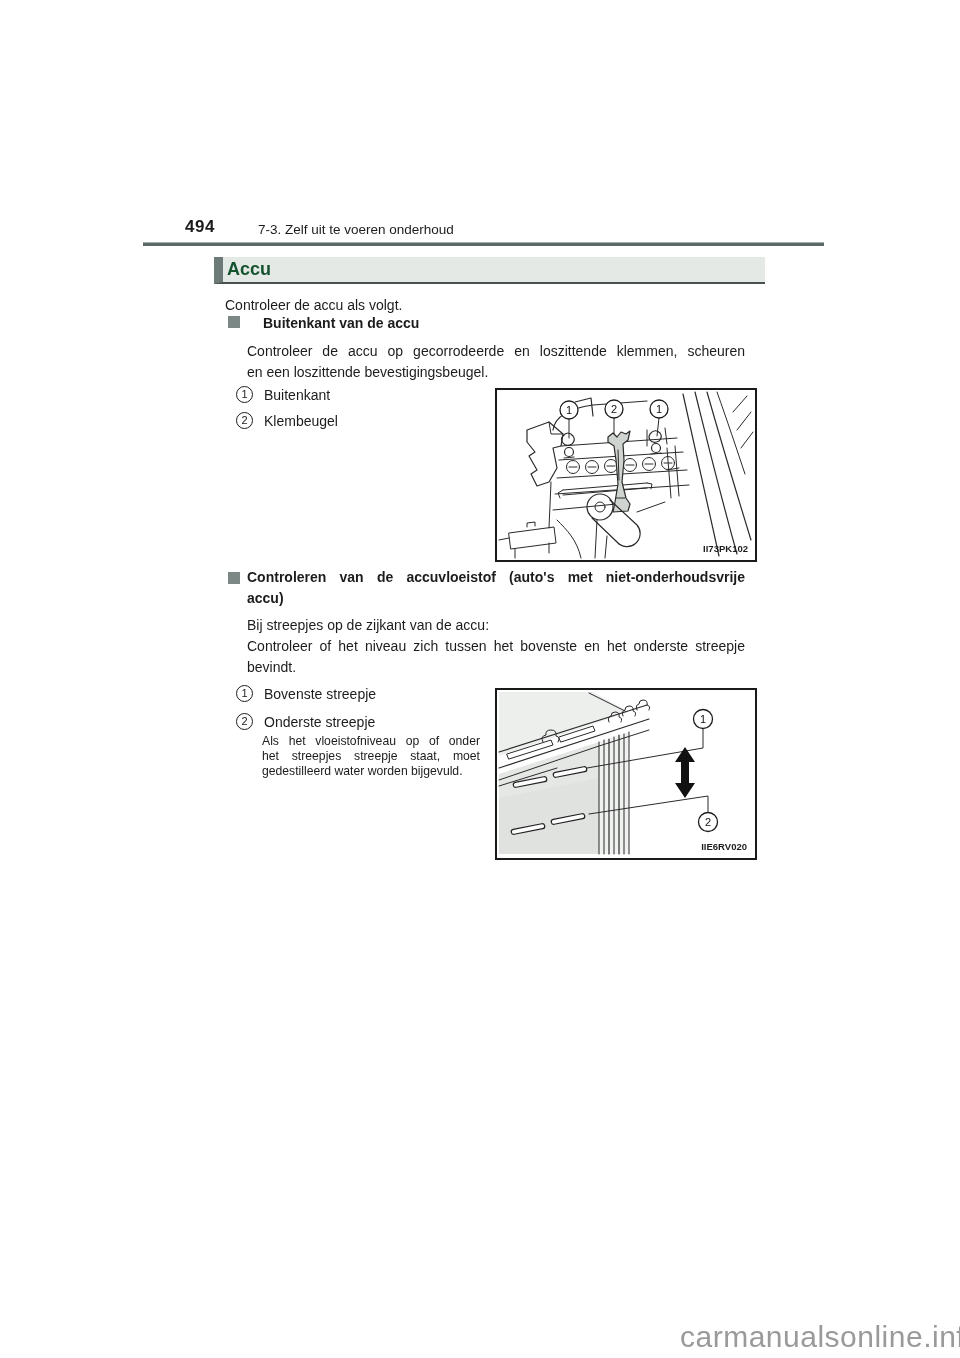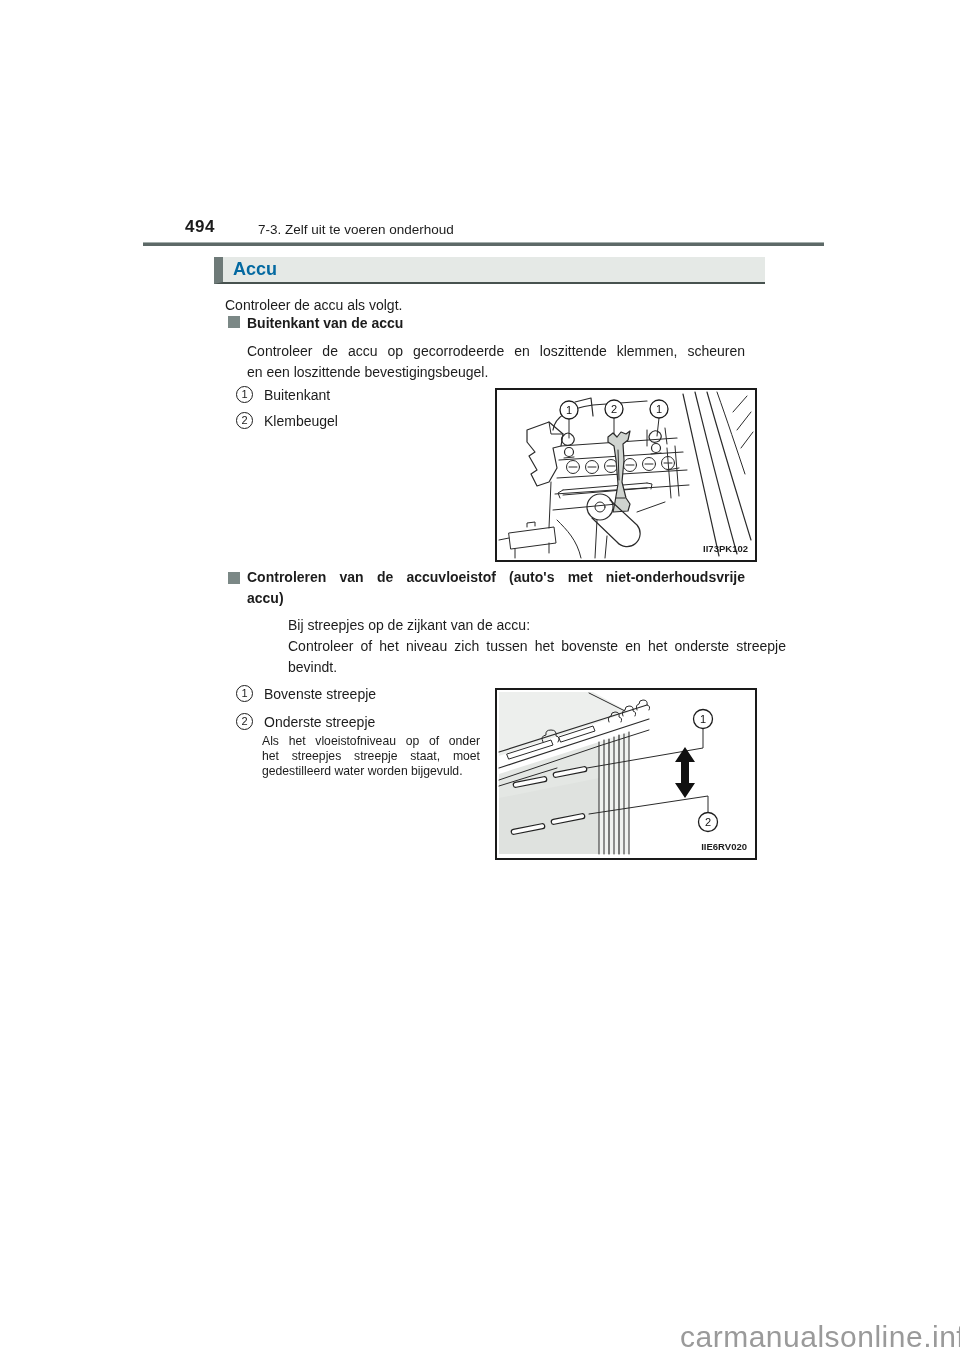--- a/index.html
+++ b/index.html
@@ -7,47 +7,47 @@
     position:relative;width:960px;height:1358px;background:#ffffff;
     font-family:"Liberation Sans","DejaVu Sans",sans-serif;color:#1c1c1c;overflow:hidden;
   }
   .abs{position:absolute;}
   .page-num{left:185px;top:217px;font-size:17px;font-weight:bold;letter-spacing:0.5px;}
   .chapter{left:258px;top:222px;font-size:13.5px;}
   .head-rule{left:143px;top:242px;width:681px;height:3px;background:#5d6967;border-top:1px solid #a4aeac;}
   .accu-bar{
     left:214px;top:257px;width:551px;height:27px;box-sizing:border-box;
     background:#e5e9e6;border-left:9px solid #6e7a78;border-bottom:2px solid #47524f;
-    display:flex;align-items:center;padding-left:10px;
-    font-size:18px;font-weight:bold;color:#0369a1;
+    display:flex;align-items:center;padding-left:4px;
+    font-size:18px;font-weight:bold;color:#14532d;
   }
   .intro{left:225px;top:297px;font-size:14px;text-align:center;}
   .sec-head{display:flex;align-items:flex-start;}
   .sq-bullet{width:12px;height:12px;background:#7b8886;flex:0 0 12px;}
-  .sec-head-1{left:228px;top:316px;}
+  .sec-head-1{left:228px;top:316px;gap:16px;}
   .sec-head-1 .ht{margin-left:7px;margin-top:-3px;font-size:14px;font-weight:bold;line-height:21px;}
   .para{width:498px;font-size:14px;line-height:21px;}
   .jline{text-align:justify;text-align-last:justify;}
   .para-1{left:247px;top:341px;}
   .list{display:flex;flex-direction:column;}
   .list-item{display:flex;align-items:center;height:21px;}
   .num-circle{
     width:17px;height:17px;border:1.4px solid #1d1d1d;border-radius:50%;box-sizing:border-box;
     display:flex;align-items:center;justify-content:center;
     font-size:11px;line-height:1;flex:0 0 17px;
   }
   .item-label{margin-left:11px;font-size:14px;}
   .list-1{left:236px;top:384px;}
   .list-1 .list-item + .list-item{margin-top:5px;}
   .figure{box-sizing:border-box;border:2px solid #1a1a1a;background:#fff;}
   .figure-1{left:495px;top:388px;width:262px;height:174px;}
   .figure-2{left:495px;top:688px;width:262px;height:172px;}
   .sec-head-2-bullet{left:228px;top:572px;}
   .sec-head-2-text{left:247px;top:567px;width:498px;font-size:14px;font-weight:bold;line-height:21px;}
-  .para-2{left:247px;top:615px;margin-left:41px;}
+  .para-2{left:247px;top:615px;}
   .list-2{left:236px;top:683px;}
   .list-2 .list-item + .list-item{margin-top:7px;}
   .note{left:262px;top:734px;width:218px;font-size:12.2px;line-height:15px;}
   .watermark{left:680px;top:1320px;font-size:30px;color:#9a9a9a;letter-spacing:0.5px;}
   svg .ln{fill:none;stroke:#2b2b2b;stroke-width:1.2;stroke-linejoin:round;stroke-linecap:round;}
   svg .thin{stroke-width:1;}
   svg .callout{fill:#ffffff;stroke:#1d1d1d;stroke-width:1.3;}
   svg .callout-num{font-size:11px;fill:#111;text-anchor:middle;font-family:"Liberation Sans",sans-serif;}
   svg .figcode{font-size:9.5px;font-weight:bold;fill:#1d1d1d;text-anchor:end;font-family:"Liberation Sans",sans-serif;}
 </style>

